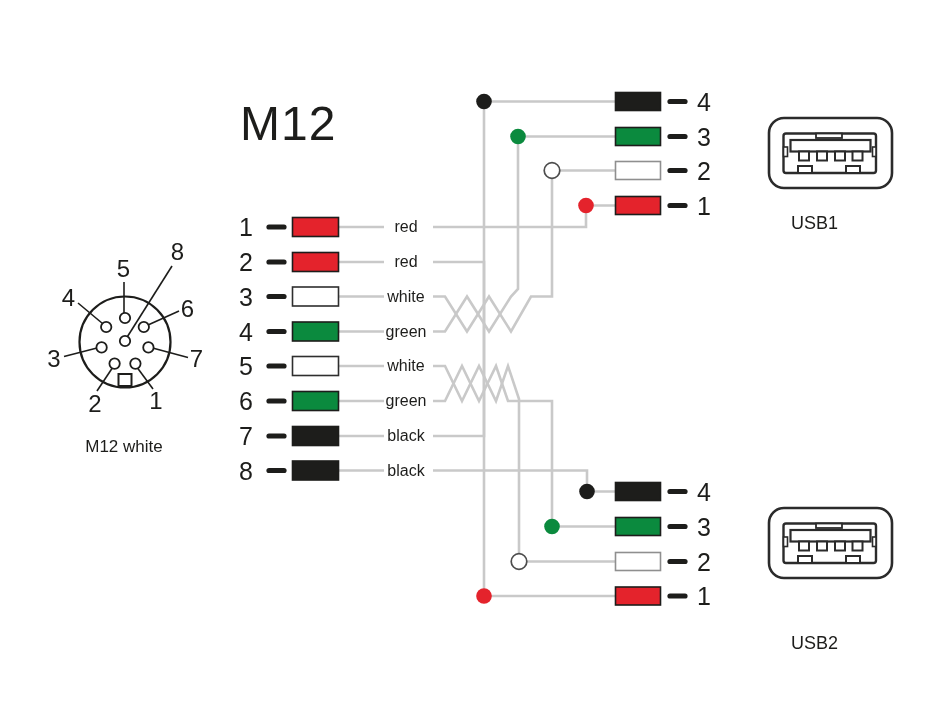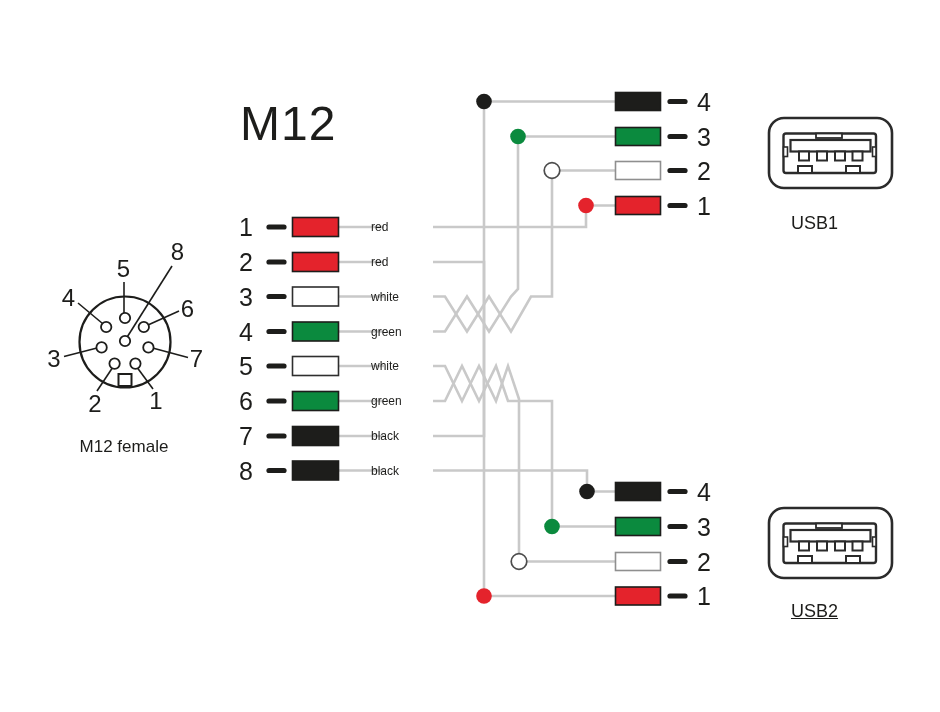--- a/index.html
+++ b/index.html
@@ -3,21 +3,21 @@
 <meta charset="utf-8">
 <style>
   html,body{margin:0;padding:0;background:#ffffff;}
   #canvas{position:relative;width:940px;height:712px;background:#ffffff;overflow:hidden;
           font-family:"Liberation Sans", sans-serif;color:#1d1d1b;}
   #wiring{position:absolute;left:0;top:0;}
   .txt{position:absolute;color:#1d1d1b;}
   .num{font-size:25px;line-height:30px;height:30px;text-align:center;}
   .numR{font-size:25px;line-height:30px;height:30px;text-align:left;}
   .pinlbl{font-size:24px;line-height:30px;height:30px;width:26px;text-align:center;}
-  .wirelbl{font-size:12px;line-height:22px;height:22px;width:70px;}
+  .wirelbl{font-size:16px;line-height:22px;height:22px;width:70px;text-align:center;}
   .caption{font-size:17px;line-height:22px;height:22px;width:152px;text-align:center;}
   .usblbl{font-size:18px;line-height:22px;height:22px;width:80px;}
   .title{font-size:48px;line-height:56px;height:56px;width:120px;font-weight:500;letter-spacing:1px;}
 </style>
 </head>
 <body>
 
 <div id="canvas">
 
   <svg id="wiring" width="940" height="712" viewBox="0 0 940 712">
@@ -187,18 +187,18 @@
 
   <div class="txt pinlbl" style="left:110.5px;top:254px;">5</div>
   <div class="txt pinlbl" style="left:164.5px;top:237px;">8</div>
   <div class="txt pinlbl" style="left:55.5px;top:282.5px;">4</div>
   <div class="txt pinlbl" style="left:174.5px;top:293.5px;">6</div>
   <div class="txt pinlbl" style="left:41px;top:344px;">3</div>
   <div class="txt pinlbl" style="left:183.5px;top:343.5px;">7</div>
   <div class="txt pinlbl" style="left:82px;top:389px;">2</div>
   <div class="txt pinlbl" style="left:143px;top:386px;">1</div>
 
-  <div class="txt caption" style="left:48px;top:436px;">M12 female</div>
+  <div class="txt caption" style="left:48px;top:436px;">M12 white</div>
 
   <div class="txt usblbl" style="left:791px;top:211.5px;">USB1</div>
-  <div class="txt usblbl" style="left:791px;top:600px;text-decoration:underline;">USB2</div>
+  <div class="txt usblbl" style="left:791px;top:632px;">USB2</div>
 
 </div>
 
 </body></html>

